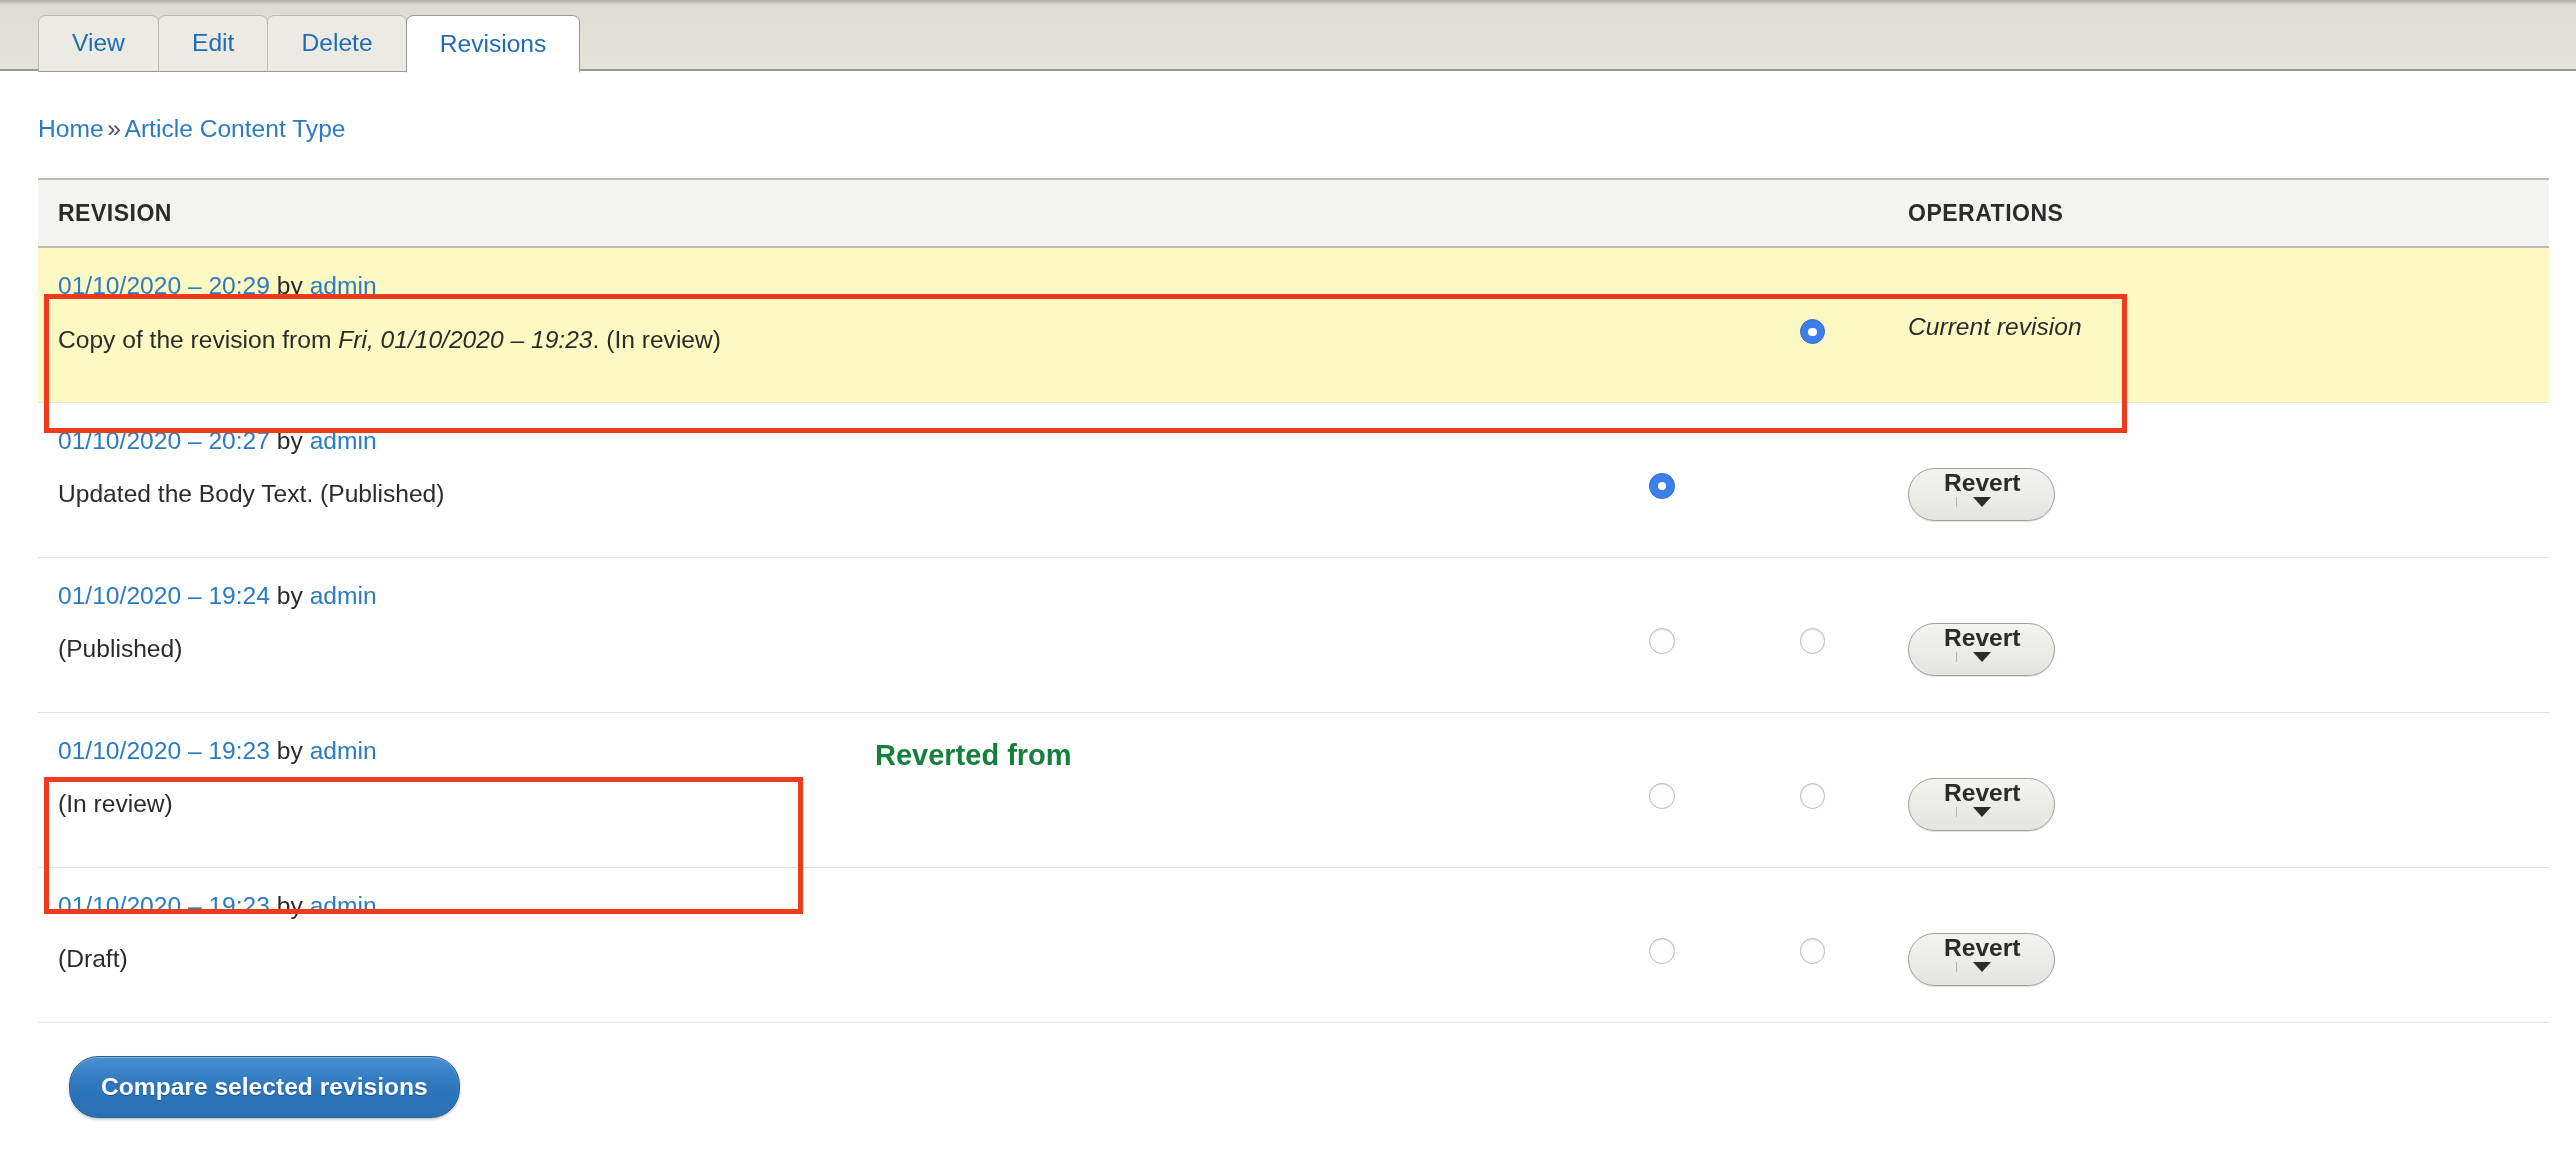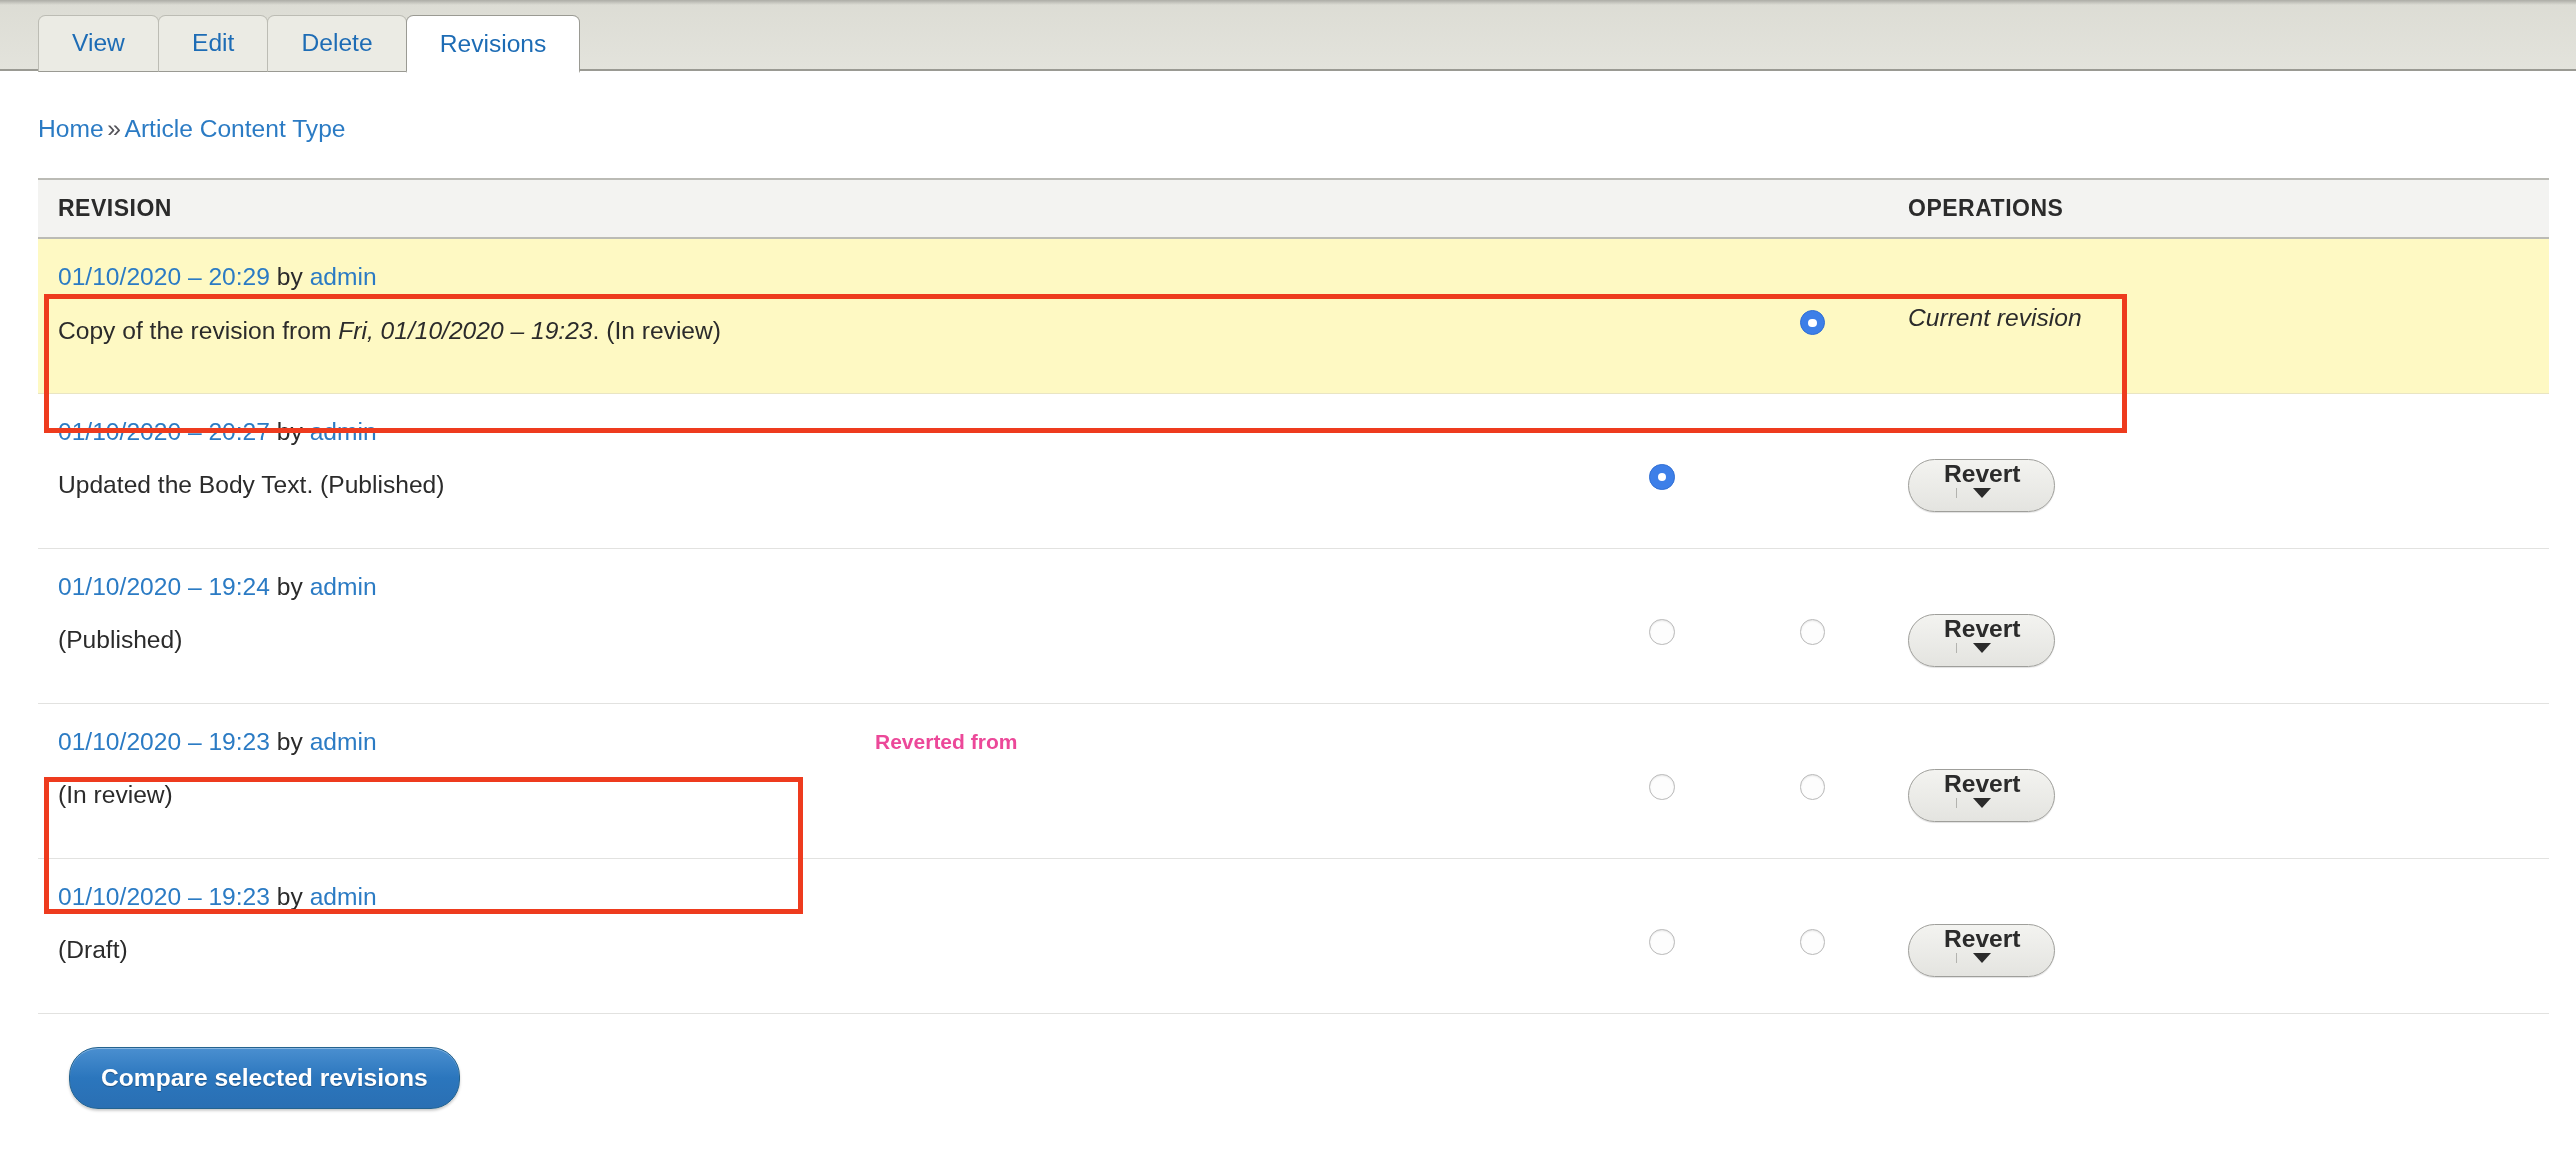--- a/index.html
+++ b/index.html
@@ -91,21 +91,21 @@
   .revtable {
     margin: 35px 0 0 38px;
     width: 2510px;
     border-collapse: collapse;
     table-layout: fixed;
   }
   .revtable thead th {
     background: #f3f3f1;
     border-top: 2.7px solid #bbbbb5;
     border-bottom: 2.7px solid #bbbbb5;
-    height: 59px;
+    height: 68px;
     font-size: 23px;
     font-weight: bold;
     letter-spacing: 0.5px;
     color: #2b2b2b;
     text-align: left;
     padding: 0 0 0 20px;
     text-transform: uppercase;
   }
   th.col-rev   { width: 1542px; }
   th.col-r1    { width: 164px; }
@@ -121,23 +121,23 @@
   .revtable tbody tr.current td { background: #fef9c3; }
   .revtable tbody tr.current td { border-bottom: 1.8px solid #e9e5c3; }
 
   .cell-rev { padding: 24px 0 0 20px; position: relative; }
   .revline1 { font-size: 24.6px; margin-bottom: 25.5px; white-space: nowrap; }
   .revline1 a { color: #2b7bc4; text-decoration: none; }
   .revline1 .by { color: #2b2b2b; }
   .revline2 { font-size: 24.6px; color: #2b2b2b; }
   .revline2 .ital { font-style: italic; }
   .reverted-label {
-    color: #ec4899;
+    color: #15803d;
     font-weight: bold;
-    font-size: 21px;
+    font-size: 29px;
     padding: 64px 0 0 0;
     white-space: nowrap;
   }
 
   .radiocell { text-align: center; padding-top: 68px; }
 
   
   .radio {
     display: inline-block;
     width: 25.5px; height: 25.5px;

